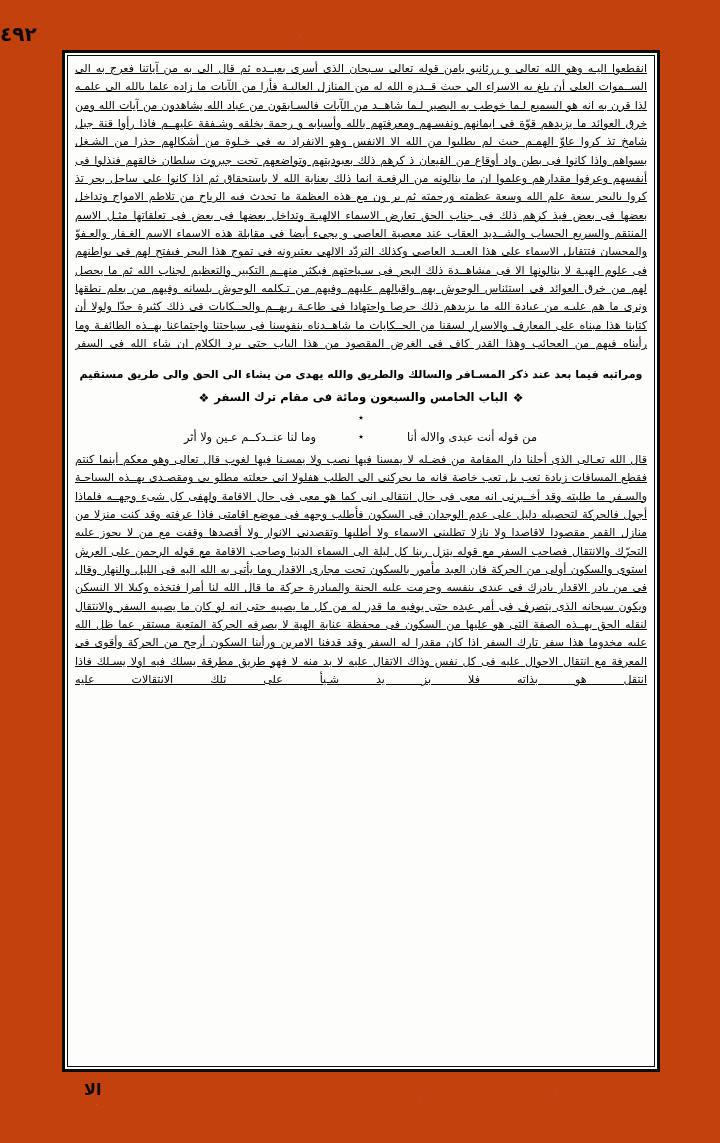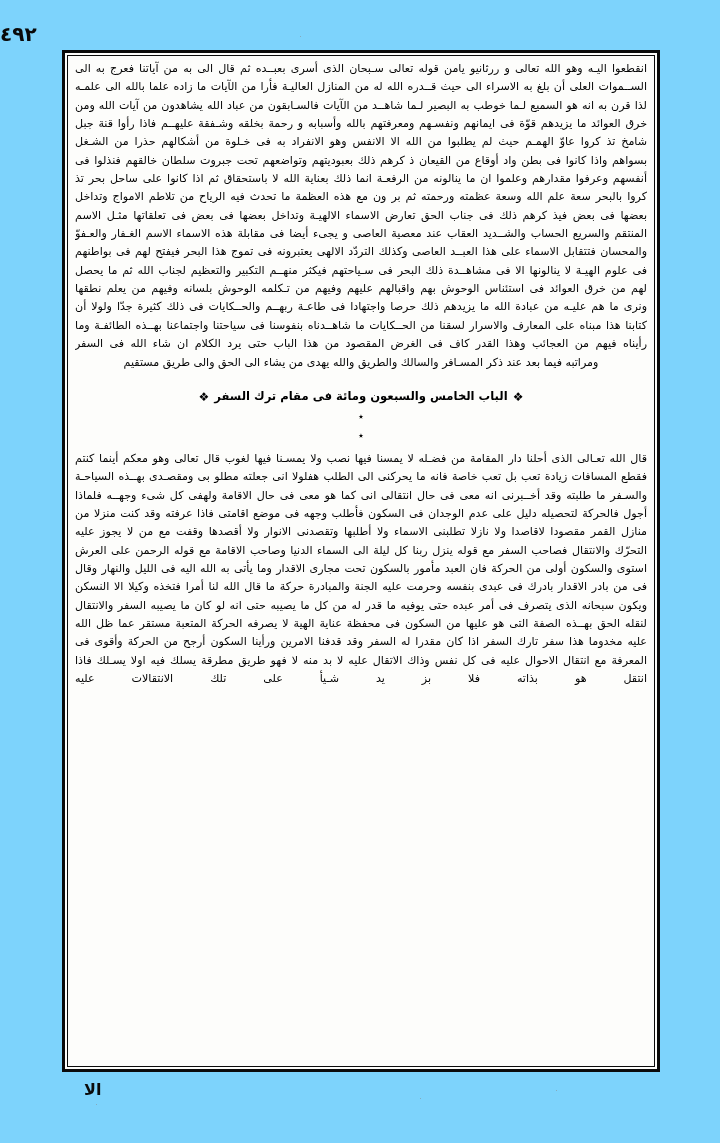--- a/index.html
+++ b/index.html
@@ -13,21 +13,21 @@
     height: 1143px;
     overflow: hidden;
     font-family: "DejaVu Sans", "Liberation Sans", sans-serif;
     color: #000000;
     position: relative;
   }
 
   .page {
     position: absolute;
     inset: 0;
-    background: #7dd3fc;
+    background: #c2410c;
   }
 
   
   .folio-bar {
     position: absolute;
     top: 0;
     left: 0;
     right: 0;
     height: 48px;
   }
@@ -83,42 +83,44 @@
     font-family: "DejaVu Sans", "Liberation Sans", sans-serif;
     font-size: 11.1px;
     line-height: 18.35px;
     letter-spacing: -0.2px;
     word-spacing: 0.5px;
     color: #050505;
     -webkit-font-smoothing: none;
   }
   .body-text p {
     margin: 0;
+    text-decoration: underline;
   }
 
   .block-top { }
 
   .closing-line {
     direction: rtl;
     text-align: center;
     text-align-last: center;
     font-size: 11.1px;
     line-height: 18.35px;
     color: #050505;
-    margin-top: 0;
+    margin-top: 12px;
+    font-weight: bold;
   }
 
   
   .chapter-heading {
     direction: rtl;
     text-align: center;
     font-size: 11.6px;
     font-weight: 700;
     line-height: 20px;
-    margin-top: 14px;
+    margin-top: 3px;
     margin-bottom: 2px;
     color: #000;
     white-space: nowrap;
   }
   .heading-mark {
     display: inline-block;
     font-size: 12px;
     transform: translateY(1px);
     margin: 0 5px;
   }
@@ -196,21 +198,23 @@
 
       <div class="chapter-heading">
         <span class="heading-mark">❖</span><span>الباب الخامس والسبعون ومائة فى مقام ترك السفر</span><span class="heading-mark">❖</span>
       </div>
 
       <div class="verses">
         <div class="verse-line">
           <span class="verse-sep">٭</span>
         </div>
         <div class="verse-line">
+          <span class="hemistich right">من  قوله  أنت عبدى والاله أنا</span>
           <span class="verse-sep">٭</span>
+          <span class="hemistich left">وما لنا عنــدكــم عـين ولا أثر</span>
         </div>
       </div>
 
       <div class="body-text">
         <p>قال الله تعـالى  الذى أحلنا دار المقامة من فضـله لا يمسنا فيها نصب ولا يمسـنا فيها لغوب   قال تعالى وهو معكم أينما كنتم   فقطع المسافات زيادة تعب بل تعب خاصة فانه ما يحركنى الى الطلب هفلولا انى جعلته مطلو بى ومقصـدى بهــذه السياحـة والسـفر ما طلبته   وقد أخــبرنى انه معى فى حال انتقالى انى  كما هو معى فى حال الاقامة ولهفى كل شىء وجهــه فلماذا أجول فالحركة لتحصيله دليل على عدم الوجدان  فى السكون فأطلب وجهه فى موضع اقامتى   فاذا عرفته وقد كنت منزلا من منازل القمر مقصودا لاقاصدا ولا نازلا تطلبنى الاسماء ولا أطلبها وتقصدنى الانوار ولا أقصدها وقفت مع من لا يجوز عليه التحرّك والانتقال فصاحب السفر مع قوله ينزل ربنا  كل ليلة الى السماء الدنيا وصاحب الاقامة مع قوله الرحمن على العرش استوى  والسكون أولى من الحركة فان العبد مأمور بالسكون تحت مجارى الاقدار وما يأتى به الله اليه فى الليل والنهار وقال فى من بادر الاقدار بادرك فى عبدى بنفسه وحرمت عليه الجنة والمبادرة حركة  ما قال الله لنا أمرا  فتخذه وكيلا الا النسكن ويكون سبحانه الذى يتصرف فى أمر عبده حتى يوفيه ما قدر له من كل ما يصيبه حتى انه لو كان ما يصيبه السفر والانتقال لنقله الحق بهــذه الصفة التى هو عليها من السكون فى محفظة عناية الهية لا يصرفه الحركة المتعبة مستقر عما ظل الله عليه مخدوما هذا سفر تارك السفر اذا كان مقدرا له السفر وقد قدفنا الامرين ورأينا السكون أرجح من الحركة وأقوى فى المعرفة مع انتقال الاحوال عليه فى كل نفس وذاك الاتقال عليه لا بد منه لا فهو طريق مطرقة يسلك فيه اولا يسـلك  فاذا انتقل هو بذاته فلا بز يد شـيأ على تلك الانتقالات عليه</p>
       </div>
 
     </div>
   </div>
 

